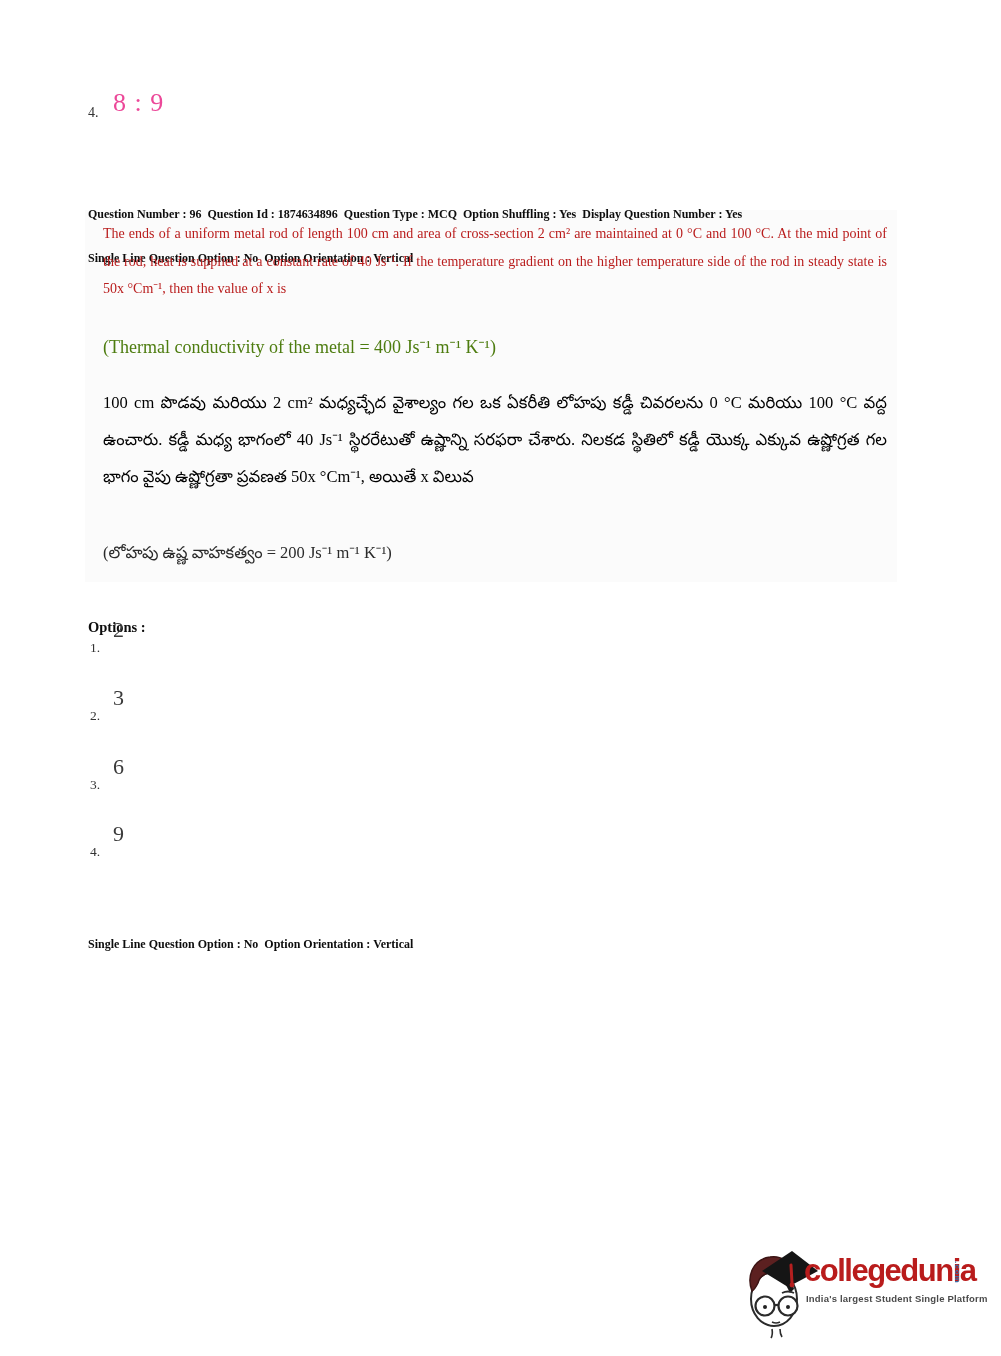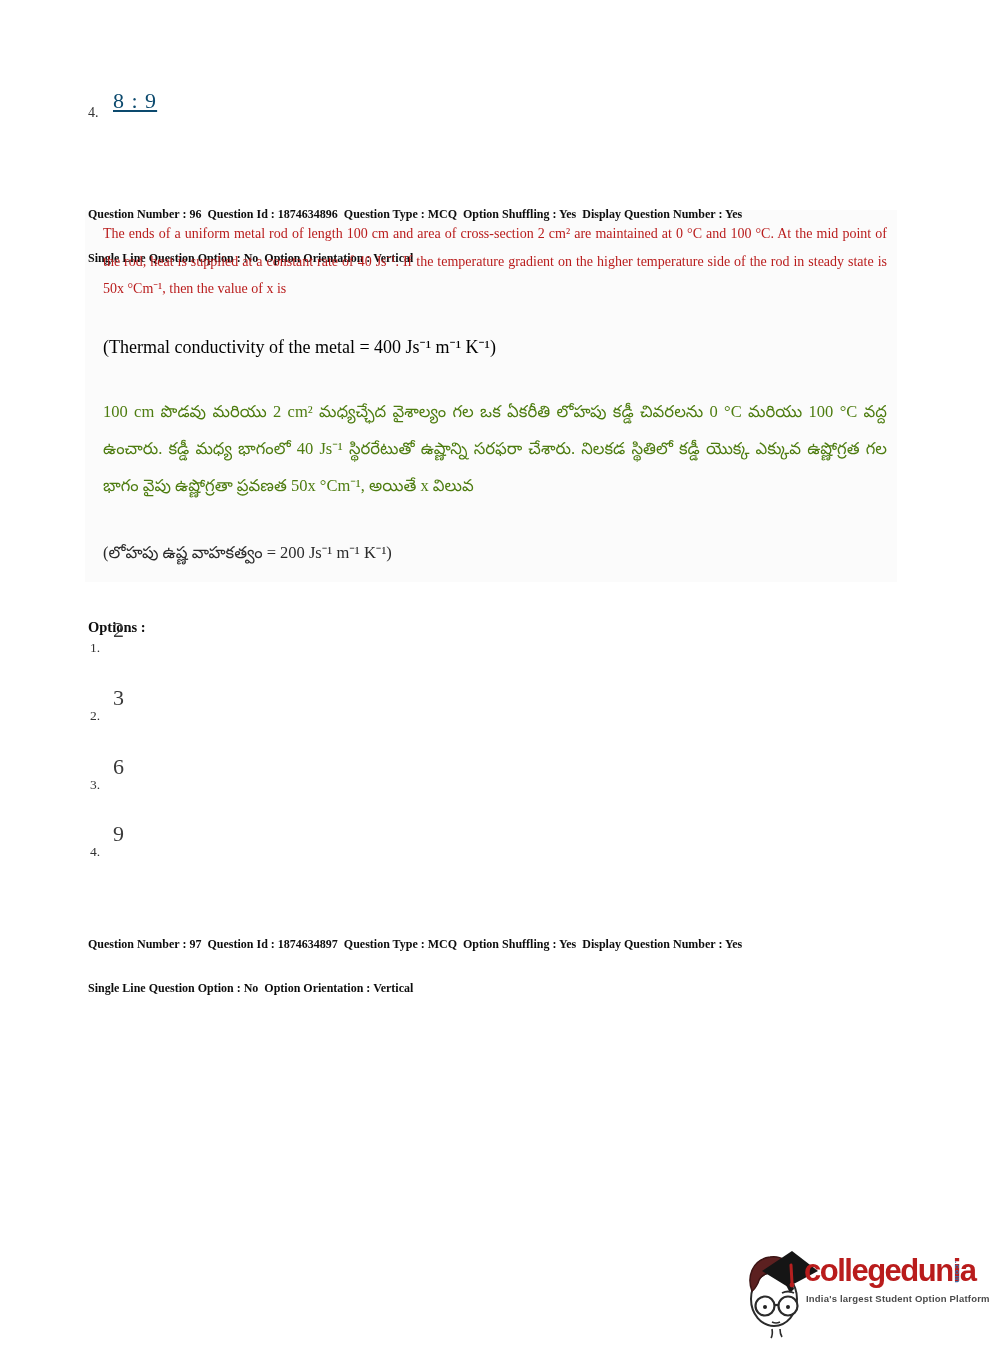--- a/index.html
+++ b/index.html
@@ -11,41 +11,41 @@
     color:#1f1f1f;
     overflow:hidden;
     margin:0 auto;
   }
   .shade{
     position:absolute;left:85px;top:210px;width:812px;height:372px;
     background:#fbfbfb;
   }
   
   .prev-opt-num{position:absolute;left:88px;top:105px;font-size:14px;color:#333;}
-  .prev-opt-val{position:absolute;left:113px;top:88px;font-size:22px;color:#0c4a6e;letter-spacing:1px;text-decoration:underline;}
+  .prev-opt-val{position:absolute;left:113px;top:88px;font-size:26px;color:#ec4899;letter-spacing:1px;}
   
   .meta{
     position:absolute;left:88px;width:810px;
     font-weight:bold;font-size:12px;line-height:14.5px;color:#0d0d0d;
     white-space:pre-wrap;
   }
   .meta.q96{top:178px;}
   .meta.q97{top:908px;}
   
   .q-en{
     position:absolute;left:103px;top:220px;width:784px;
     font-size:14px;line-height:27.5px;text-align:justify;color:#b91c1c;
   }
   .q-en-note{
     position:absolute;left:103px;top:334px;width:784px;
-    font-size:18px;color:#000000;
+    font-size:18px;color:#4d7c0f;
   }
   .q-te{
-    position:absolute;left:103px;top:393px;width:784px;
-    font-size:16.5px;line-height:37px;text-align:justify;color:#4d7c0f;
+    position:absolute;left:103px;top:384px;width:784px;
+    font-size:16.5px;line-height:37px;text-align:justify;color:#000000;
   }
   .q-te-note{
     position:absolute;left:103px;top:540px;width:784px;
     font-size:16.5px;color:#2a2a2a;
   }
   .options-label{
     position:absolute;left:88px;top:594px;
     font-weight:bold;font-size:14.5px;color:#0d0d0d;margin-top:25px;
   }
   .option{position:absolute;left:88px;width:120px;height:44px;}
@@ -113,21 +113,20 @@
   <div class="option opt3">
     <span class="num">3.</span>
     <span class="val">6</span>
   </div>
   <div class="option opt4">
     <span class="num">4.</span>
     <span class="val">9</span>
   </div>
 
   <div class="meta q97">
-    <div>Question Number : 97  Question Id : 1874634897  Question Type : MCQ  Option Shuffling : Yes  Display Question Number : Yes</div>
     <div>Single Line Question Option : No  Option Orientation : Vertical</div>
   </div>
 
   <div class="logo">
     <svg class="mascot" viewBox="0 0 78 94" xmlns="http://www.w3.org/2000/svg">
 
       <ellipse cx="34" cy="54" rx="23" ry="27" fill="#ffffff" stroke="#2b2b2b" stroke-width="2"></ellipse>
 
       <path d="M12,46 C6,30 14,14 30,12 C42,10 50,18 52,26 C42,22 38,26 34,30 C28,26 20,30 18,38 C16,42 14,45 12,46 Z" fill="#5c2020" stroke="#3c1414" stroke-width="1.5"></path>
 
@@ -146,16 +145,16 @@
 
       <path d="M42,48 Q48,45 54,48" fill="none" stroke="#2b2b2b" stroke-width="1.8"></path>
 
       <path d="M32,77 Q36,79 40,77" fill="none" stroke="#2b2b2b" stroke-width="1.6"></path>
 
       <path d="M32,84 Q33,90 31,93" fill="none" stroke="#2b2b2b" stroke-width="1.6"></path>
       <path d="M40,84 Q40,89 42,92" fill="none" stroke="#2b2b2b" stroke-width="1.6"></path>
     </svg>
     <span class="brand">collegedunia</span>
     <span class="tld">.com</span>
-    <span class="tagline">India's largest Student Option Platform</span>
+    <span class="tagline">India's largest Student Single Platform</span>
   </div>
 
 </div>
 
 </body></html>

